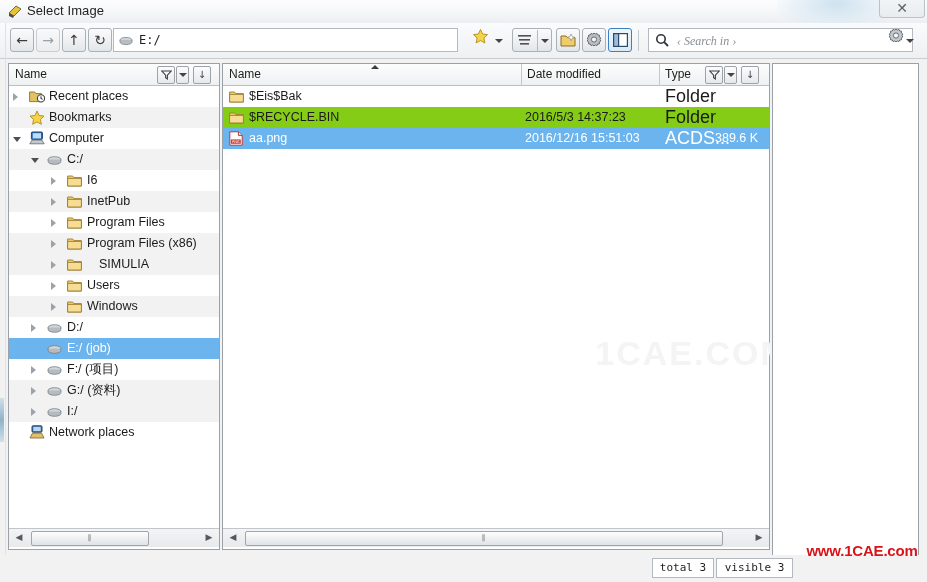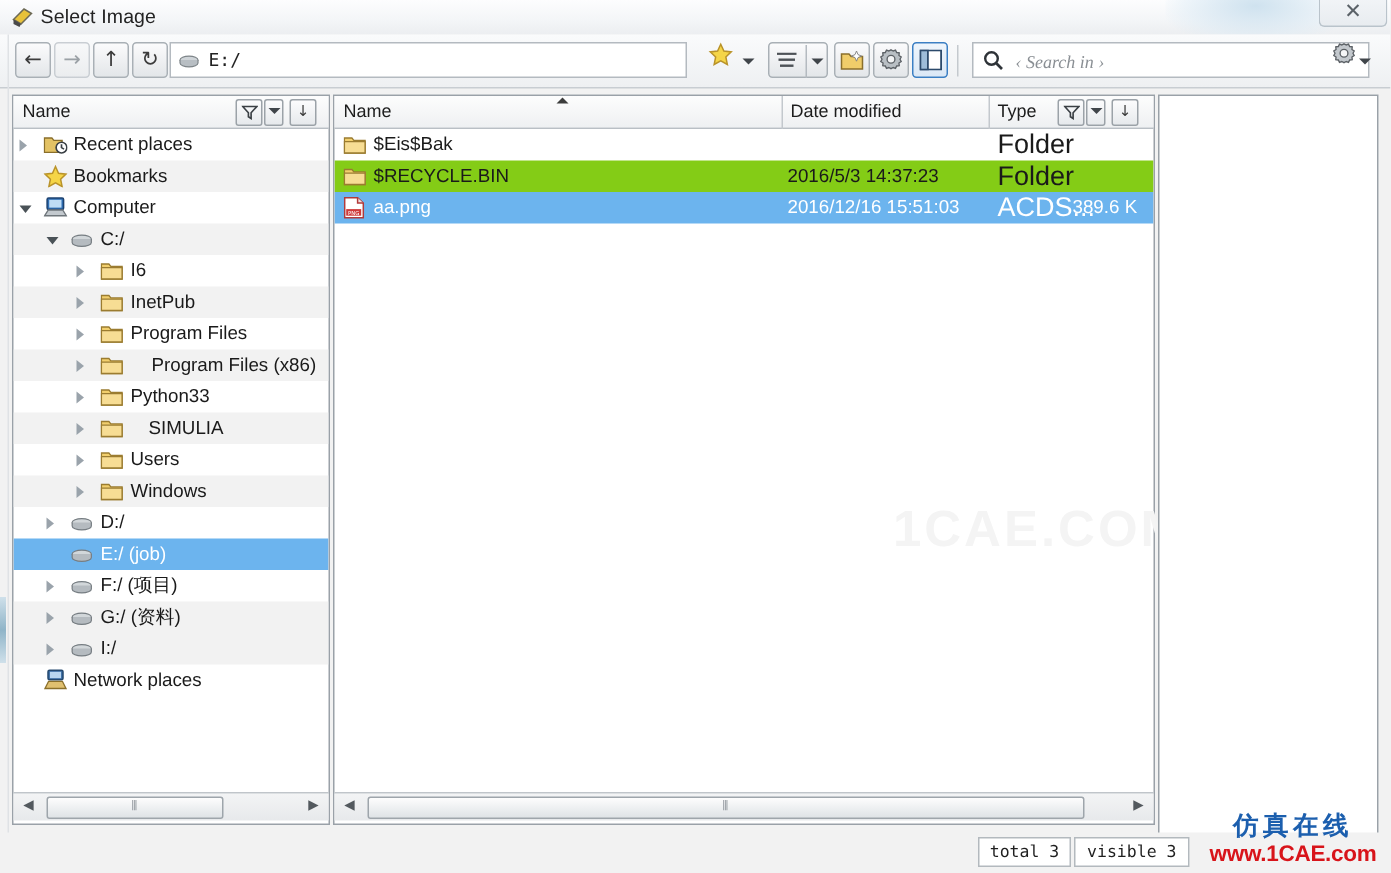--- a/index.html
+++ b/index.html
@@ -362,29 +362,21 @@
             <path d="M0.6 4.4 H14.4 V12 H0.6 Z" fill="#f7dd94" stroke="#9b7c30" stroke-width=".9"></path>
           </svg></span>
         <span class="txt" style="left: 78px;">Program Files</span>
       </div>
       <div class="trow alt">
         <span class="tw" style="left: 42px;"></span>
         <span class="ico" style="left: 58px;"><svg width="15" height="13" viewBox="0 0 15 13">
             <path d="M0.6 2 h5 l1.3 1.6 H14.4 V12 H0.6 Z" fill="#f2cf6d" stroke="#9b7c30" stroke-width=".9"></path>
             <path d="M0.6 4.4 H14.4 V12 H0.6 Z" fill="#f7dd94" stroke="#9b7c30" stroke-width=".9"></path>
           </svg></span>
-        <span class="txt" style="left: 92px;">Program Files (x86)</span>
-      </div>
-      <div class="trow">
-        <span class="tw" style="left: 42px;"></span>
-        <span class="ico" style="left: 58px;"><svg width="15" height="13" viewBox="0 0 15 13">
-            <path d="M0.6 2 h5 l1.3 1.6 H14.4 V12 H0.6 Z" fill="#f2cf6d" stroke="#9b7c30" stroke-width=".9"></path>
-            <path d="M0.6 4.4 H14.4 V12 H0.6 Z" fill="#f7dd94" stroke="#9b7c30" stroke-width=".9"></path>
-          </svg></span>
-        <span class="txt" style="left: 78px;">Python33</span>
+        <span class="txt" style="left: 78px;">Program Files (x86)</span>
       </div>
       <div class="trow alt">
         <span class="tw" style="left: 42px;"></span>
         <span class="ico" style="left: 58px;"><svg width="15" height="13" viewBox="0 0 15 13">
             <path d="M0.6 2 h5 l1.3 1.6 H14.4 V12 H0.6 Z" fill="#f2cf6d" stroke="#9b7c30" stroke-width=".9"></path>
             <path d="M0.6 4.4 H14.4 V12 H0.6 Z" fill="#f7dd94" stroke="#9b7c30" stroke-width=".9"></path>
           </svg></span>
         <span class="txt" style="left: 90px;">SIMULIA</span>
       </div>
       <div class="trow">
@@ -518,15 +510,14 @@
 </div>
 
 <div class="panel" id="preview-panel"></div>
 
 <div id="statusbar">
   <div class="status-cell" id="status-total">total 3</div>
   <div class="status-cell" id="status-visible">visible 3</div>
 </div>
 
 <div id="wm-brand">
-  <div class="cn">仿真在线</div>
   <div class="en">www.1CAE.com</div>
 </div>
 
 </body></html>

